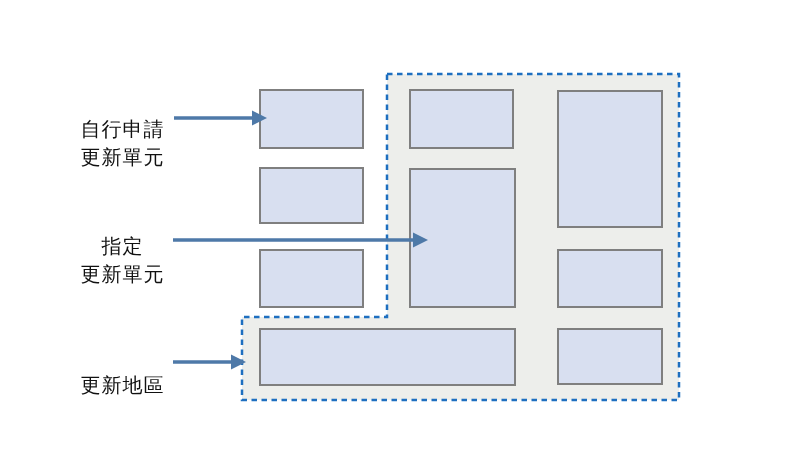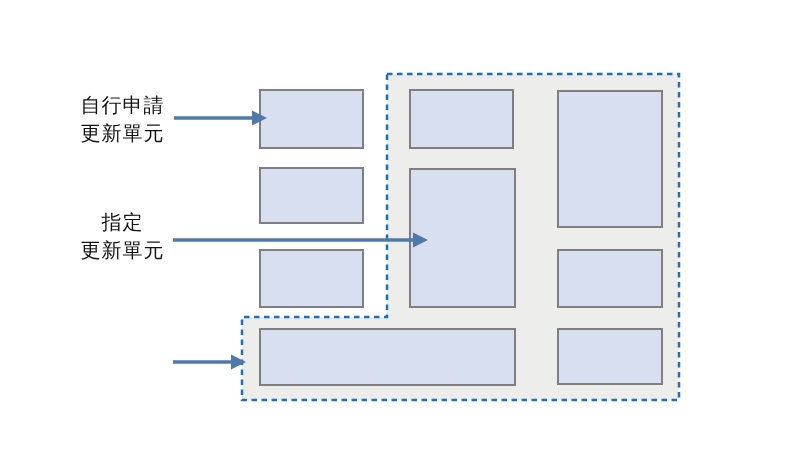--- a/index.html
+++ b/index.html
@@ -25,20 +25,21 @@
   .label {
     position: absolute;
     width: 145px;
     left: 50px;
     color: #111111;
     font-size: 20px;
     line-height: 28px;
     text-align: center;
     white-space: pre-line;
     letter-spacing: 1px;
+    margin-top: 24px;
   }
   .label-self       { top: 91px;  }
   .label-designated { top: 208px; }
   .label-area       { top: 347px; }
 </style>
 </head>
 <body>
 
 <div class="stage">
 
@@ -73,14 +74,15 @@
       <polygon points="231,354.5 231,369.5 246,362" fill="#4E79A8"></polygon>
     </g>
   </svg>
 
   <div class="label label-self">自行申請
 更新單元</div>
 
   <div class="label label-designated">指定
 更新單元</div>
 
+  <div class="label label-area">更新地區</div>
 
 </div>
 
 </body></html>

